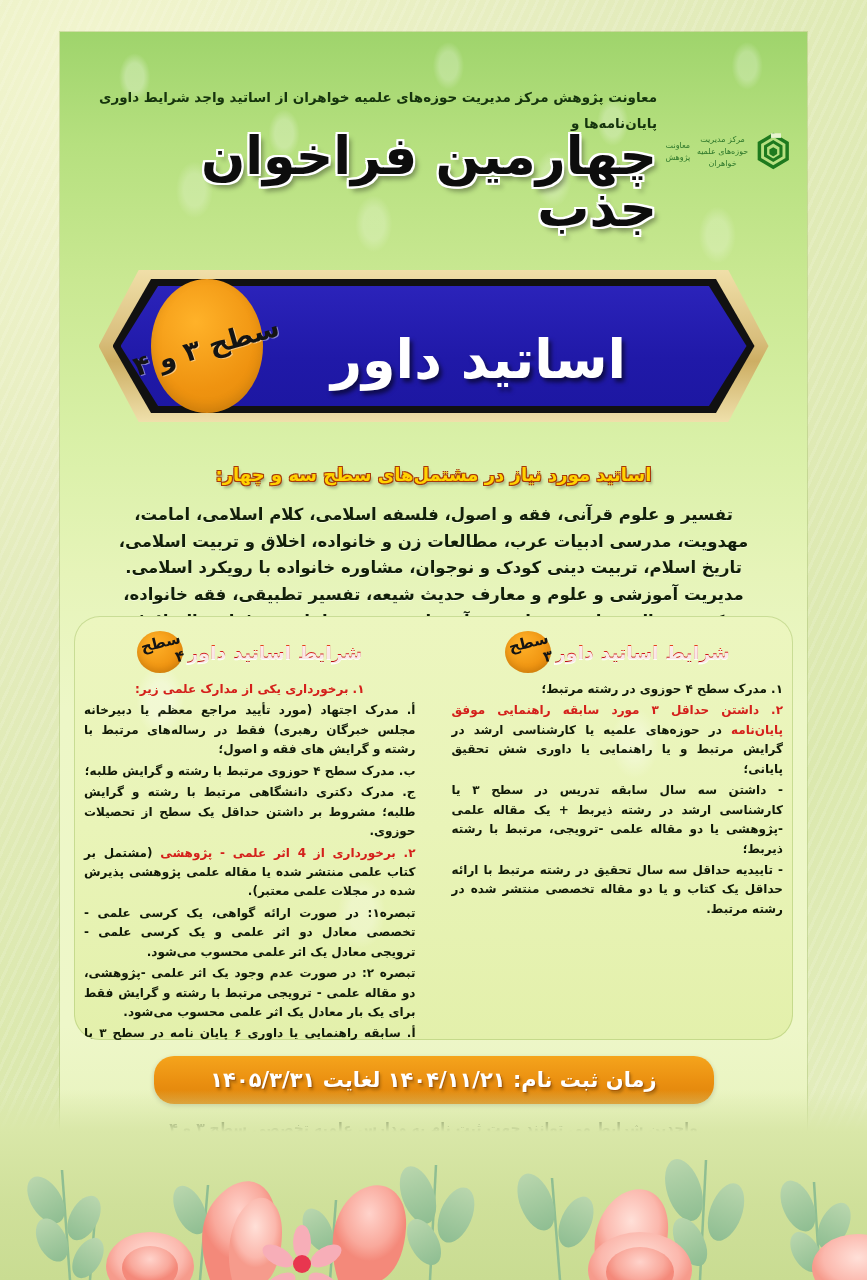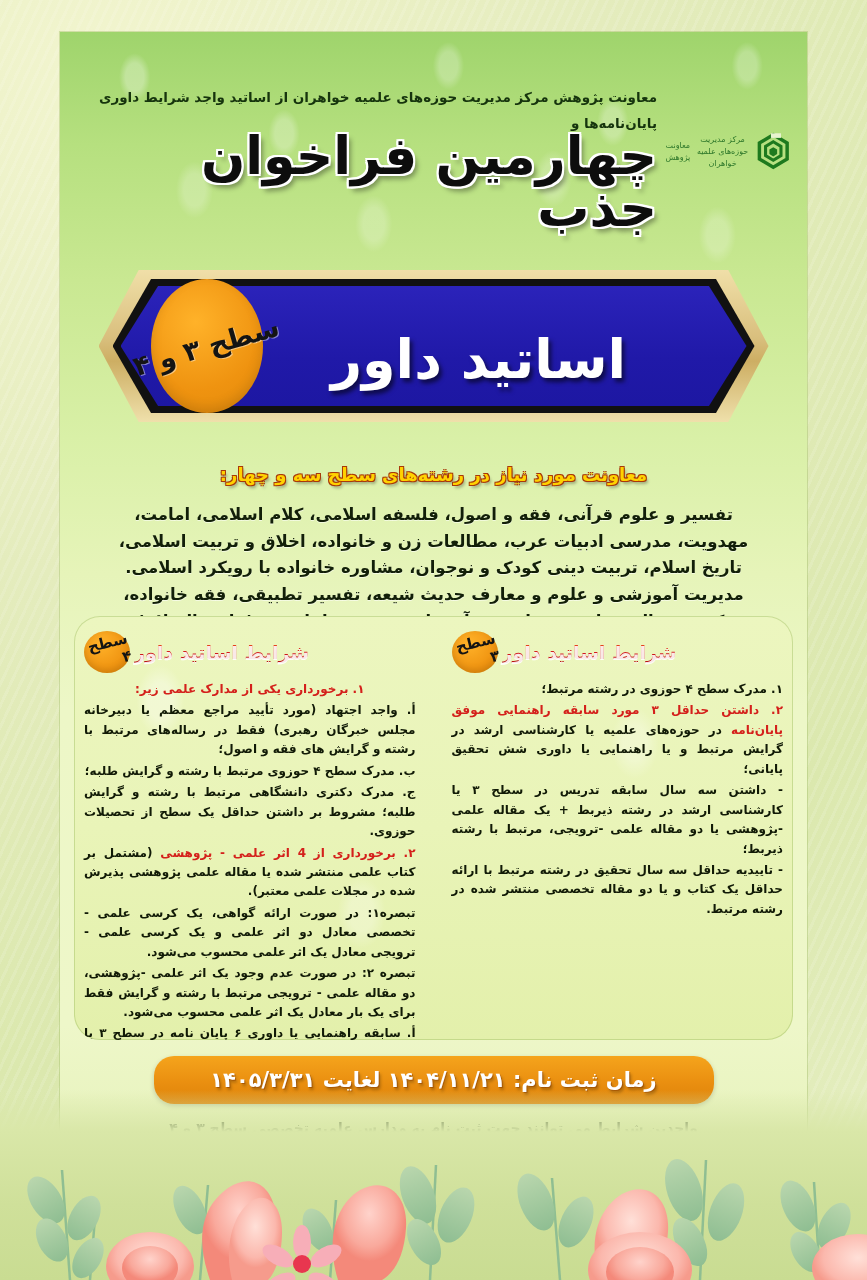--- a/index.html
+++ b/index.html
@@ -153,21 +153,21 @@
       radial-gradient(ellipse 40px 60px at 40% 70%, rgba(255,255,255,.28) 30%, rgba(255,255,255,0) 60%),
       radial-gradient(ellipse 40px 60px at 78% 30%, rgba(255,255,255,.28) 30%, rgba(255,255,255,0) 60%);
     pointer-events:none;
   }
   .cols{position:absolute;inset:0;display:flex;}
   .col{flex:1;padding:14px 18px 10px;position:relative;}
   .col.right{padding-left:10px;}
   .col.left{padding-right:10px;}
 
   .sec-head{
-    display:flex;align-items:center;justify-content:flex-end;gap:4px;
+    display:flex;align-items:center;justify-content:center;gap:4px;
     height:44px;margin-bottom:6px;
   }
   .sec-head .title{
     font-size:19px;font-weight:bold;
     background:linear-gradient(180deg,#f05a1e,#d1181b 55%,#b5100f);
     -webkit-background-clip:text;background-clip:text;color:transparent;
     text-shadow:0 1px 0 rgba(255,255,255,.9);
   }
   .sec-badge{
     width:46px;height:42px;border-radius:50%;
@@ -243,21 +243,21 @@
       <div class="plaque-gold"></div>
       <div class="plaque-black"></div>
       <div class="plaque-blue">
         <div class="plaque-title">اساتید داور</div>
       </div>
       <div class="level-badge">
         <span>سطح ۳ و ۴</span>
       </div>
     </div>
 
-    <div class="emph2">معاونت مورد نیاز در رشته‌های سطح سه و چهار:</div>
+    <div class="emph2">اساتید مورد نیاز در مشتمل‌های سطح سه و چهار:</div>
 
     <div class="fields">تفسیر و علوم قرآنی، فقه و اصول، فلسفه اسلامی، کلام اسلامی، امامت، مهدویت، مدرسی ادبیات عرب، مطالعات زن و خانواده، اخلاق و تربیت اسلامی، تاریخ اسلام، تربیت دینی کودک و نوجوان، مشاوره خانواده با رویکرد اسلامی. مدیریت آموزشی و علوم و معارف حدیث شیعه، تفسیر تطبیقی، فقه خانواده، حکمت متعالیه، علوم و معارف قرآن. تاریخ و سیره اهل بیت (علیهم‌السلام)، تبلیغ، رسانه و فضای مجازی</div>
 
     <div class="cond-panel">
       <div class="cols">
 
         <div class="col left">
           <div class="sec-head">
             <div class="title">شرایط اساتید داور</div>
             <div class="sec-badge">
@@ -274,21 +274,21 @@
 
         <div class="col right">
           <div class="sec-head">
             <div class="title">شرایط اساتید داور</div>
             <div class="sec-badge">
               <span>سطح ۴</span>
             </div>
           </div>
           <div class="cond-body" id="l4-body">
               <p class="center-last"><span class="hl">۱. برخورداری یکی از مدارک علمی زیر:</span></p>
-              <p><span>أ. واجد اجتهاد</span><span> (مورد تأیید مراجع معظم یا دبیرخانه مجلس خبرگان رهبری) فقط در رساله‌های مرتبط با رشته و گرایش های فقه و اصول؛</span></p>
+              <p><span>أ. مدرک اجتهاد</span><span> (مورد تأیید مراجع معظم یا دبیرخانه مجلس خبرگان رهبری) فقط در رساله‌های مرتبط با رشته و گرایش های فقه و اصول؛</span></p>
               <p><span>ب. مدرک سطح ۴ حوزوی مرتبط با رشته و گرایش طلبه؛</span></p>
               <p><span>ج. مدرک دکتری دانشگاهی مرتبط با رشته و گرایش طلبه؛ مشروط بر داشتن حداقل یک سطح از تحصیلات حوزوی.</span></p>
               <p><span class="hl">۲. برخورداری از 4 اثر علمی - پژوهشی</span><span> (مشتمل بر کتاب علمی منتشر شده یا مقاله علمی پژوهشی پذیرش شده در مجلات علمی معتبر).</span></p>
               <p><span>تبصره۱: در صورت ارائه گواهی، یک کرسی علمی - تخصصی معادل دو اثر علمی و یک کرسی علمی - ترویجی معادل یک اثر علمی محسوب می‌شود.</span></p>
               <p><span>تبصره ۲: در صورت عدم وجود یک اثر علمی -پژوهشی، دو مقاله علمی - ترویجی مرتبط با رشته و گرایش فقط برای یک بار معادل یک اثر علمی محسوب می‌شود.</span></p>
               <p><span>أ. سابقه راهنمایی یا داوری ۶ پایان نامه در سطح ۳ یا کارشناسی ارشد در رشته و گرایش مرتبط؛</span></p>
             </div>
         </div>
 
       </div>

